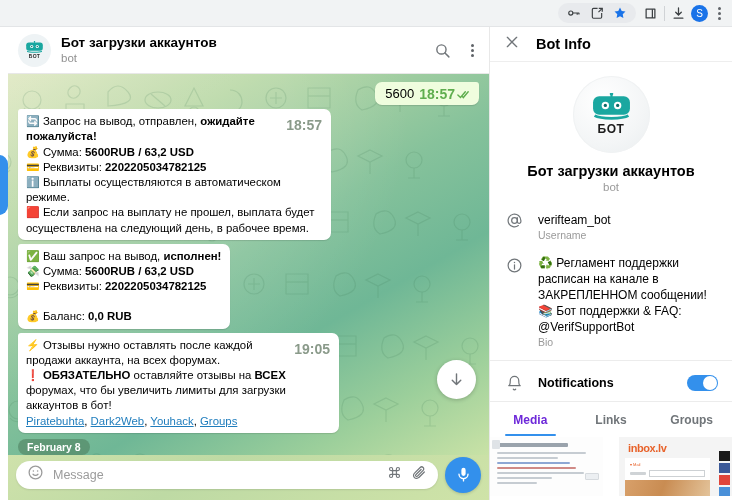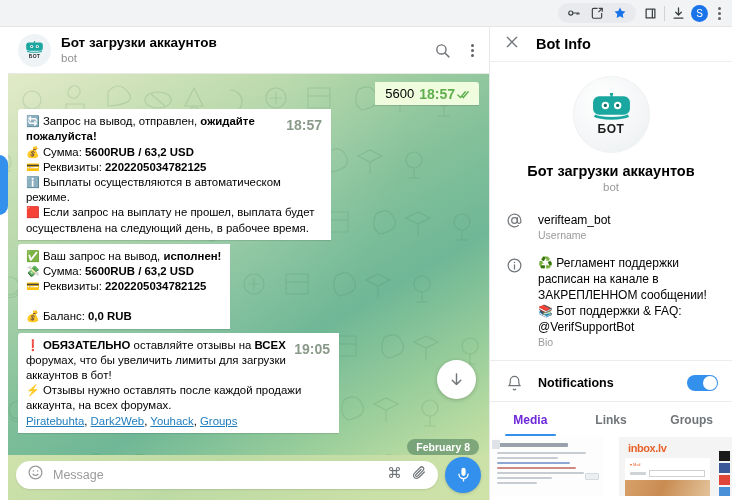--- a/index.html
+++ b/index.html
@@ -74,21 +74,21 @@
       radial-gradient(circle at 18% 8%, rgba(255,255,255,0.10) 0 36%, rgba(0,0,0,0) 60%),
       linear-gradient(150deg, #dfe8c2 0%, #b9d8a6 22%, #86c29b 48%, #6fb796 66%, #9ccf9b 84%, #c9e2a6 100%);
   }
   .doodle { position: absolute; inset: 0; opacity: .30; }
   .msgs-scroll { position: absolute; inset: 0; padding: 8px 10px 4px 10px; }
 
   .row { display: flex; margin-bottom: 4px; }
   .row.out { justify-content: flex-end; }
 
   .bubble {
-    background: #fff; border-radius: 0;
+    background: #fff; border-radius: 7px;
     padding: 5px 9px 4px 8px;
     font-size: 11.4px; line-height: 15.2px; color: #000;
     box-shadow: 0 1px 1px rgba(0,0,0,.12);
     max-width: 330px; position: relative;
   }
   .bubble.in { border-top-left-radius: 3px; }
   .bubble.out {
     background: #effdde; border-top-right-radius: 3px;
     display: flex; align-items: flex-end; gap: 5px;
     padding: 4px 8px 4px 10px; font-size: 13px;
@@ -98,21 +98,21 @@
   .meta {
     float: right; font-size: 14px; color: #8a9a8a;
     margin-left: 8px; margin-top: 5px; line-height: 12px;
     white-space: nowrap;
     font-weight: bold;
   }
   .meta.out-meta { float: none; color: #5fae4e; margin: 0 0 1px 0; display: flex; align-items: center; gap: 2px; }
   .mlink { color: #1f7dbd; text-decoration: underline; }
   .blank-line { height: 15px; }
 
-  .date-div { display: flex; justify-content: flex-end; margin: 6px 0 3px; }
+  .date-div { display: flex; justify-content: flex-start; margin: 6px 0 3px; }
   .date-chip {
     background: rgba(78,125,93,0.58); color: #fff; font-size: 10.5px;
     font-weight: bold; border-radius: 10px; padding: 2px 9px;
   }
 
   .scroll-btn {
     position: absolute; right: 13px; bottom: 56px;
     width: 39px; height: 39px; border-radius: 50%; background: #fff;
     box-shadow: 0 1px 4px rgba(0,0,0,.22);
     display: flex; align-items: center; justify-content: center;
@@ -379,22 +379,22 @@
               <div><span class="emo">💸</span> <span>Сумма: <b>5600RUB  / 63,2 USD</b></span></div>
               <div><span class="emo">💳</span> <span>Реквизиты: <b>2202205034782125</b></span></div>
               <div class="blank-line"></div>
               <div><span class="emo">💰</span> <span>Баланс: <b>0,0 RUB</b></span></div>
             </div>
           </div>
 
           <div class="row">
             <div class="bubble in" style="max-width:321px">
               <span class="meta">19:05</span>
+              <div><span class="emo">⚡</span> <span>Отзывы нужно оставлять после каждой продажи аккаунта, на всех форумах.</span></div>
               <div><span class="emo">❗</span> <span><b>ОБЯЗАТЕЛЬНО</b> оставляйте отзывы на <b>ВСЕХ</b> форумах, что бы увеличить лимиты для загрузки аккаунтов в бот!</span></div>
-              <div><span class="emo">⚡</span> <span>Отзывы нужно оставлять после каждой продажи аккаунта, на всех форумах.</span></div>
               <div>
                 <a class="mlink" href="#">Piratebuhta</a><span>, </span><a class="mlink" href="#">Dark2Web</a><span>, </span><a class="mlink" href="#">Youhack</a><span>, </span><a class="mlink" href="#">Groups</a>
               </div>
             </div>
           </div>
 
           <div class="date-div">
             <span class="date-chip">February 8</span>
           </div>
 

